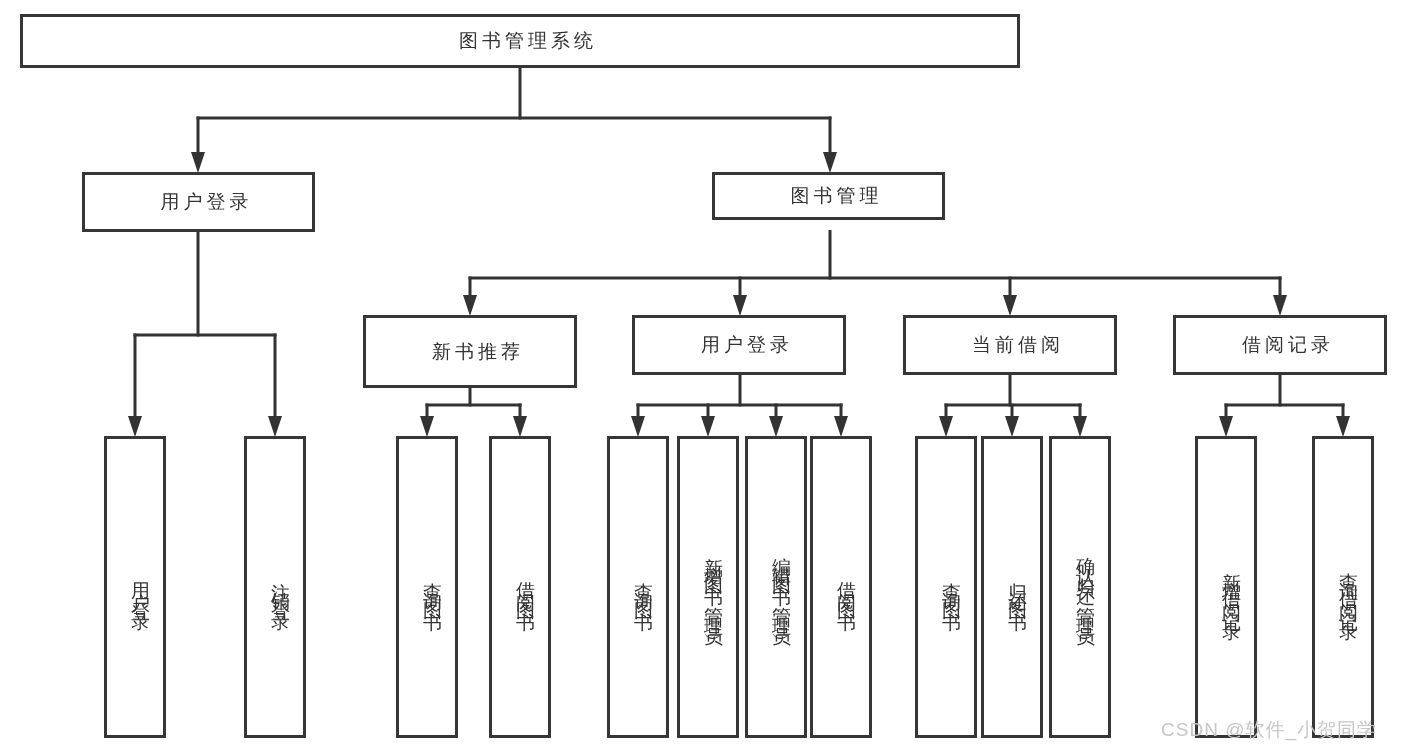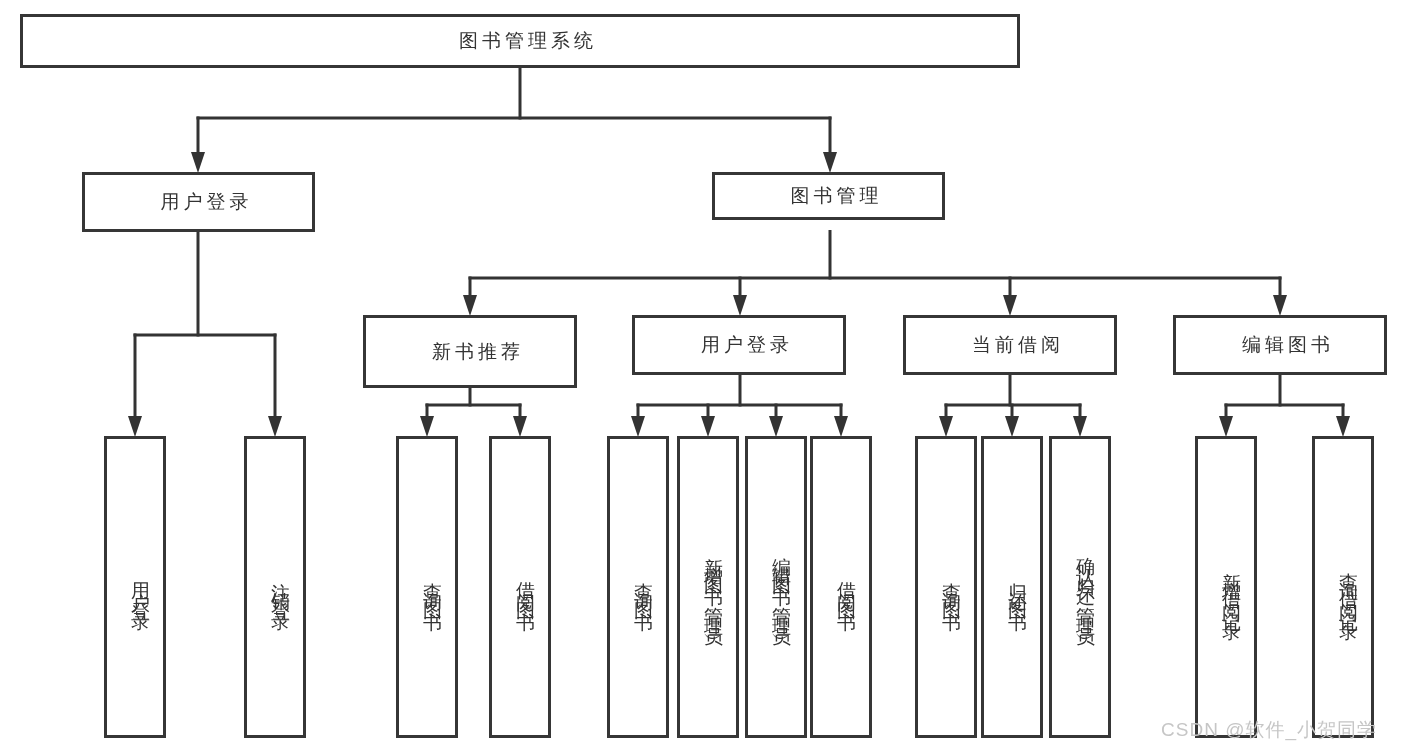--- a/index.html
+++ b/index.html
@@ -182,21 +182,21 @@
   <div class="node h n-newrec">
     <span>新书推荐</span>
   </div>
   <div class="node h n-borrow">
     <span>用户登录</span>
   </div>
   <div class="node h n-current">
     <span>当前借阅</span>
   </div>
   <div class="node h n-records">
-    <span>编辑图书</span>
+    <span>借阅记录</span>
   </div>
 
   <div class="node v leaf n-l1">
     <span>用户登录</span>
   </div>
   <div class="node v leaf n-l2">
     <span>注销登录</span>
   </div>
   <div class="node v leaf n-l3">
     <span>查询图书</span>

